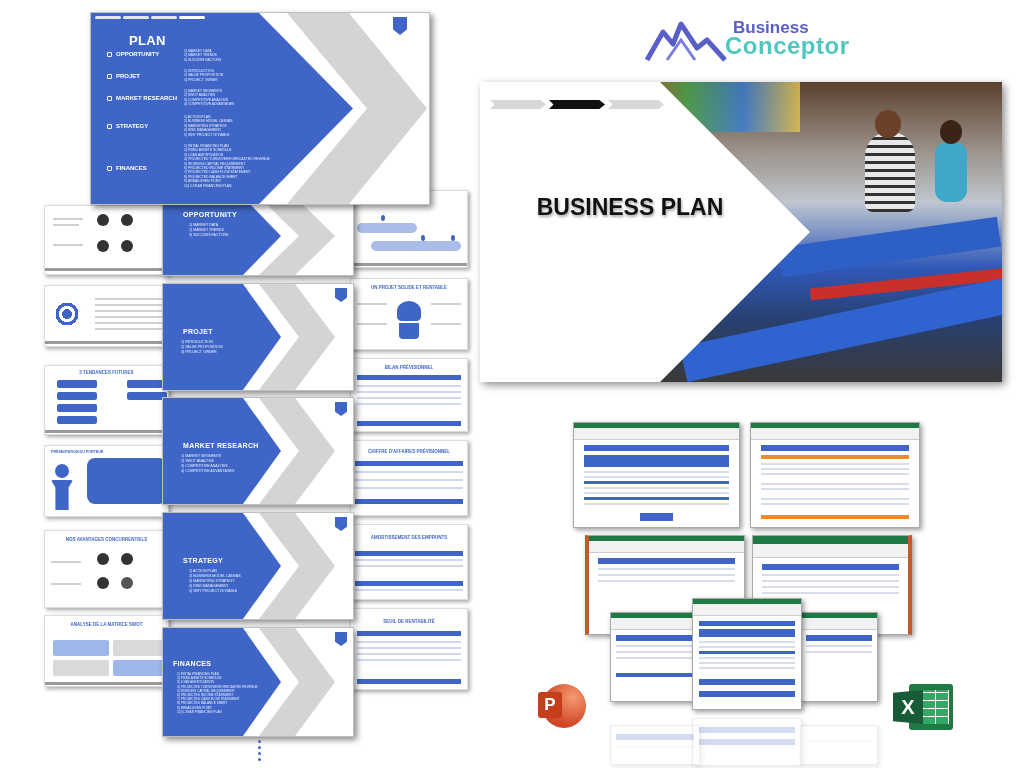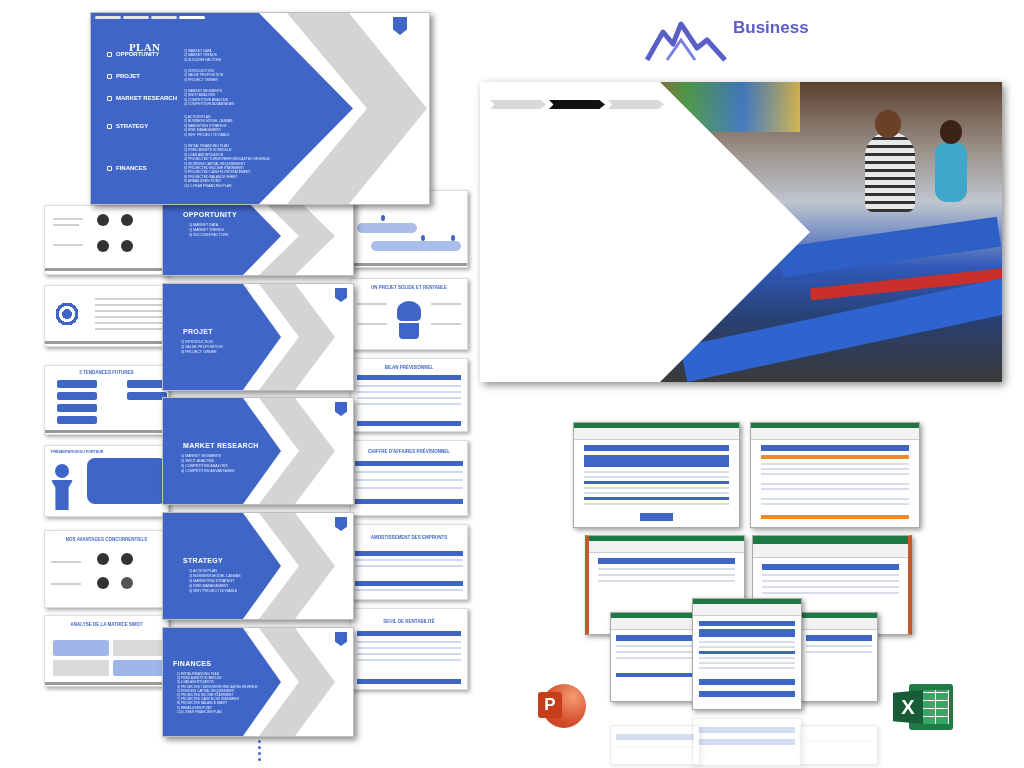--- a/index.html
+++ b/index.html
@@ -296,21 +296,21 @@
 <div class="slide" style="left:90px;top:12px;width:340px;height:193px;">
   <div class="blue-shape" style="width:262px;clip-path:polygon(0 0,168px 0,262px 50%,168px 100%,0 100%);"></div>
   <div class="chev-gray" style="left:196px;width:140px;clip-path:polygon(0 0,62px 0,140px 50%,62px 100%,0 100%,80px 50%);"></div>
   <div class="dots-top">
       <span></span>
       <span></span>
       <span></span>
       <span class="on"></span>
     </div>
   <div class="badge" style="right:22px;top:4px;width:14px;height:18px;"></div>
-  <div class="sec-title" style="left:38px;top:28px;font-size:11px;font-family:Liberation Serif, serif;">PLAN</div>
+  <div class="sec-title" style="left:38px;top:20px;font-size:13px;">PLAN</div>
 
   <div class="plan-row" style="top:38px;">
       <span class="box"></span>
       <span>OPPORTUNITY</span>
     </div>
   <ul class="plan-sub" style="top:36px;">
     <li>1) MARKET DATA</li>
     <li>2) MARKET TRENDS</li>
     <li>3) SUCCESS FACTORS</li>
   </ul>
@@ -365,38 +365,40 @@
     <li>10) 5-YEAR FINANCING PLAN</li>
   </ul>
 </div>
 
 <div class="logo">
   <svg width="90" height="44" viewBox="0 0 90 44" style="position:absolute;left:0;top:0;">
     <polyline points="2,42 18,14 28,26 36,6 52,30 62,22 80,42" fill="none" stroke="#5a5fc8" stroke-width="5" stroke-linejoin="round"></polyline>
     <polyline points="22,42 36,22 50,42" fill="none" stroke="#7a7ee0" stroke-width="3"></polyline>
   </svg>
   <span class="b1">Business</span>
+  <span class="b2">Conceptor</span>
 </div>
 
 <div class="cover">
   <div class="photo"></div>
   <div class="mural"></div>
   <div class="mat1"></div>
   <div class="mat3"></div>
   <div class="mat2"></div>
   <div class="adult"></div>
   <div class="adult-head"></div>
   <div class="kid"></div>
   <div class="kid-head"></div>
   <div class="white-panel"></div>
   <div class="arrow-row">
       <span></span>
       <span class="on"></span>
       <span></span>
     </div>
+  <div class="title1">BUSINESS PLAN</div>
 </div>
 
 <div class="sheet" style="left:573px;top:422px;width:167px;height:106px;">
   <div class="rib"></div>
   <div class="tools"></div>
   <div class="hdr" style="top:22px;"></div>
   <div class="hdr" style="top:32px;height:12px;"></div>
   <div class="row" style="top:48px;"></div>
   <div class="row" style="top:53px;"></div>
   <div class="hdr" style="top:58px;height:3px;"></div>

